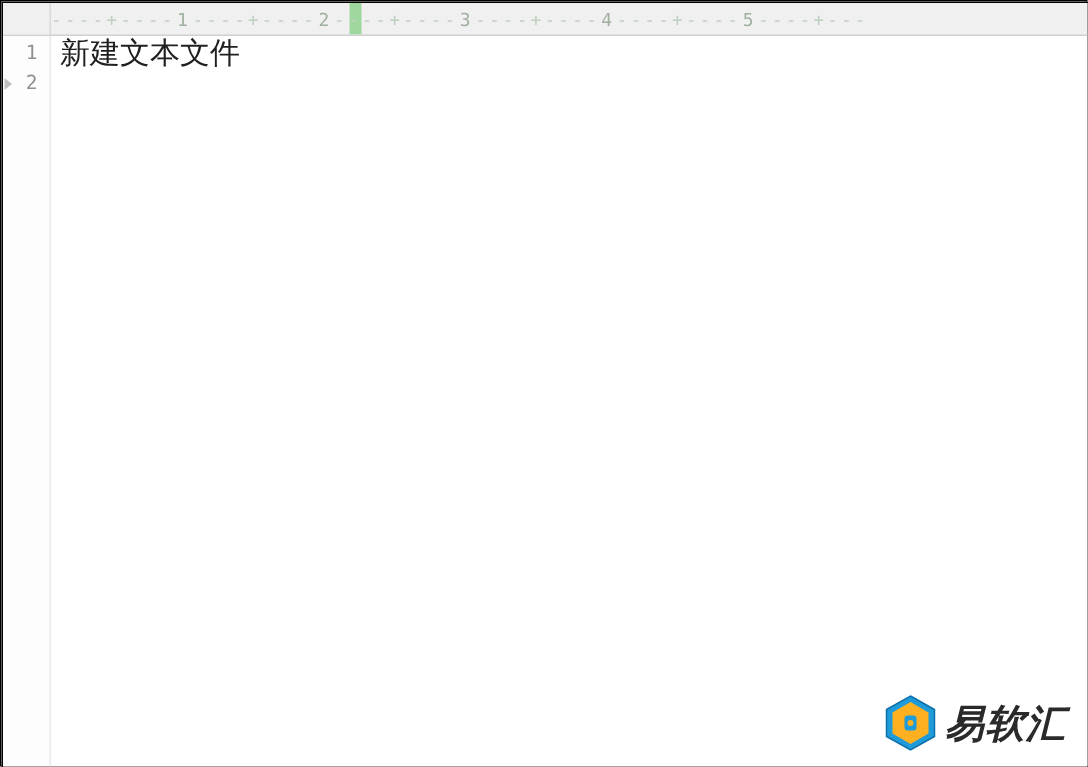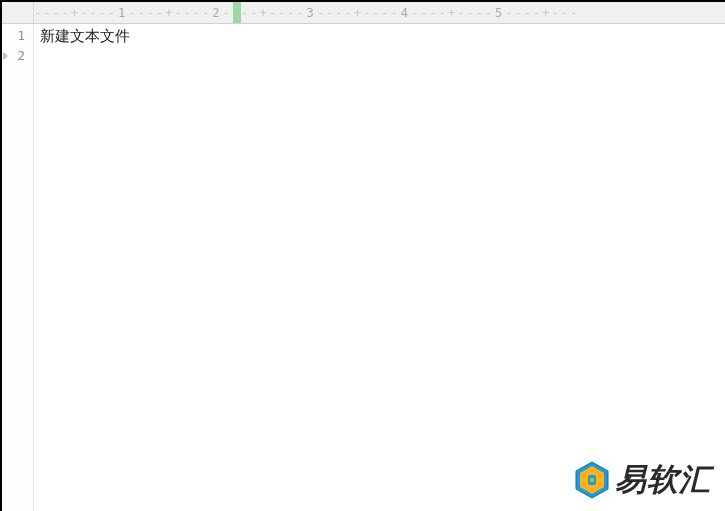--- a/index.html
+++ b/index.html
@@ -84,36 +84,36 @@
     }
     .content {
       flex: 1;
       padding-top: 2px;
       padding-left: 6px;
       background: #fff;
     }
     .content-line {
       height: 20px;
       line-height: 20px;
-      font-size: 15px;
+      font-size: 20px;
       color: #202020;
       white-space: pre;
     }
     
     .watermark {
       position: absolute;
       right: 14px;
       bottom: 10px;
       display: flex;
       align-items: center;
       gap: 6px;
     }
     .watermark svg { display: block; }
     .watermark-text {
-      font-size: 31px;
+      font-size: 26px;
       font-weight: 700;
       color: #2a2a2a;
       letter-spacing: 1px;
       font-style: italic;
     }
   </style>
 </head>
 <body>
 
 <div class="ruler">

